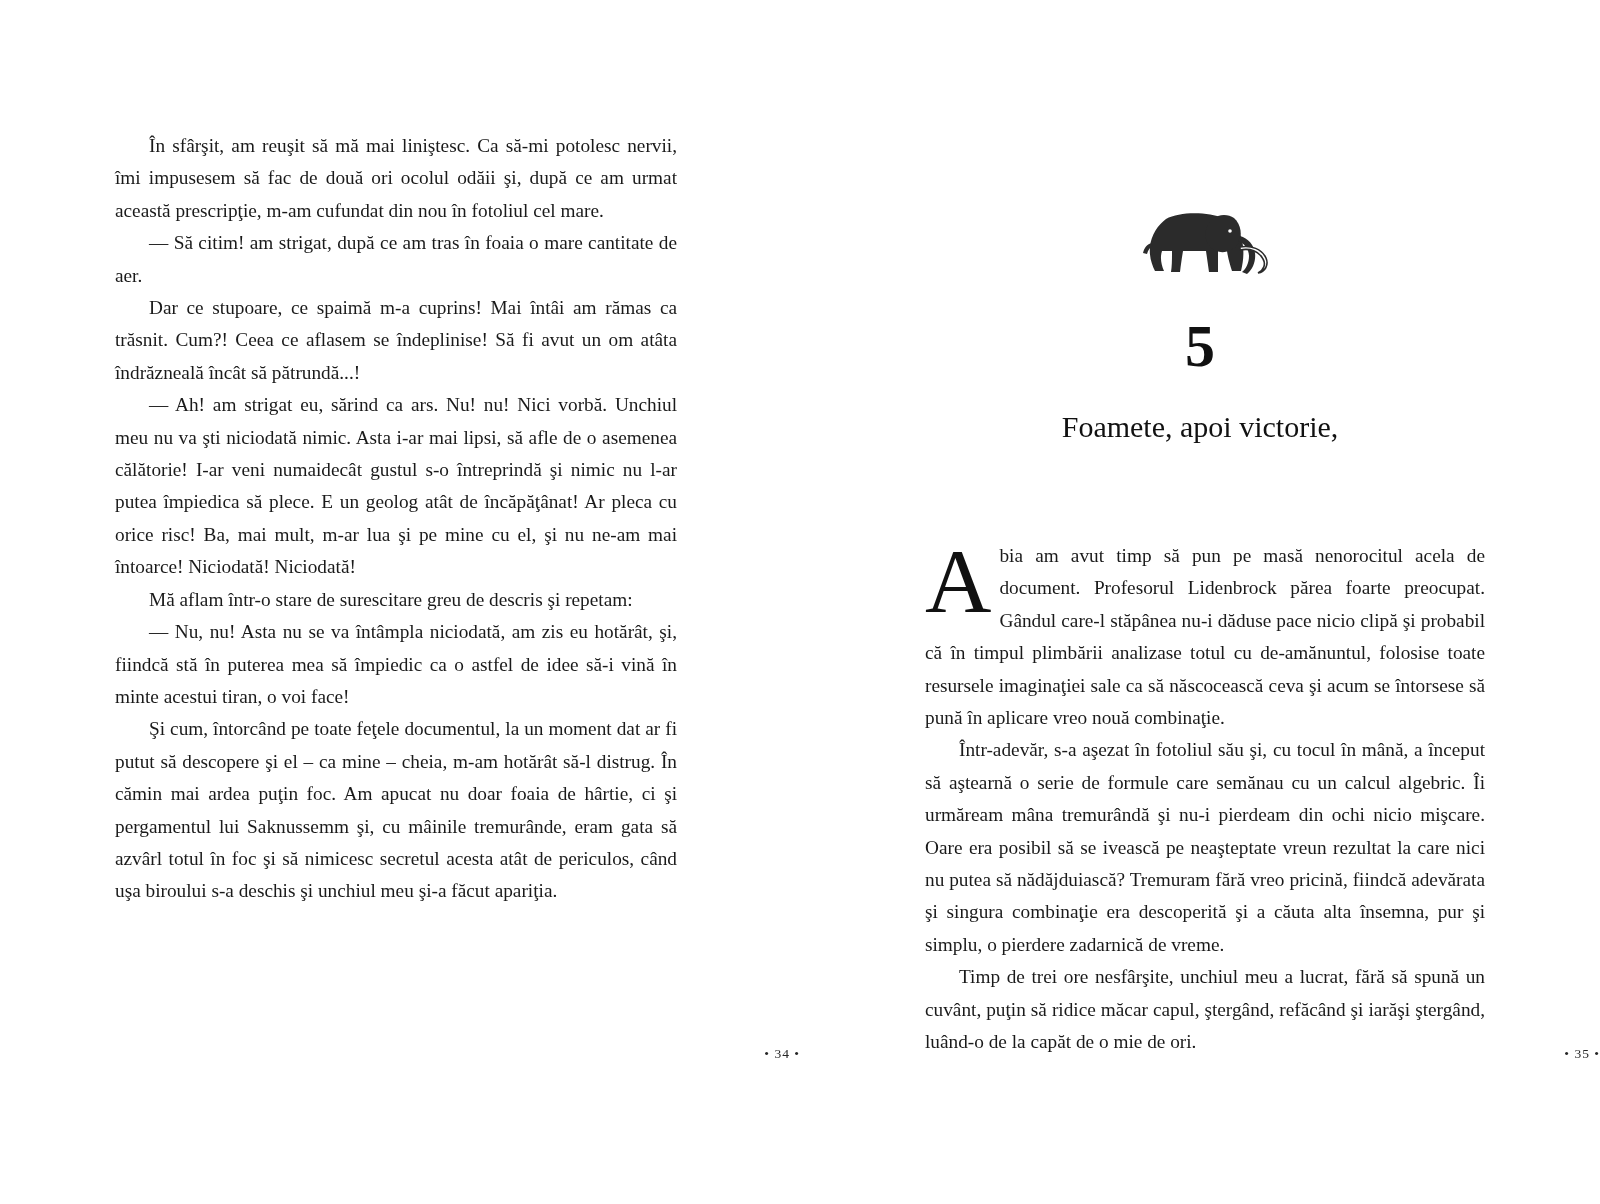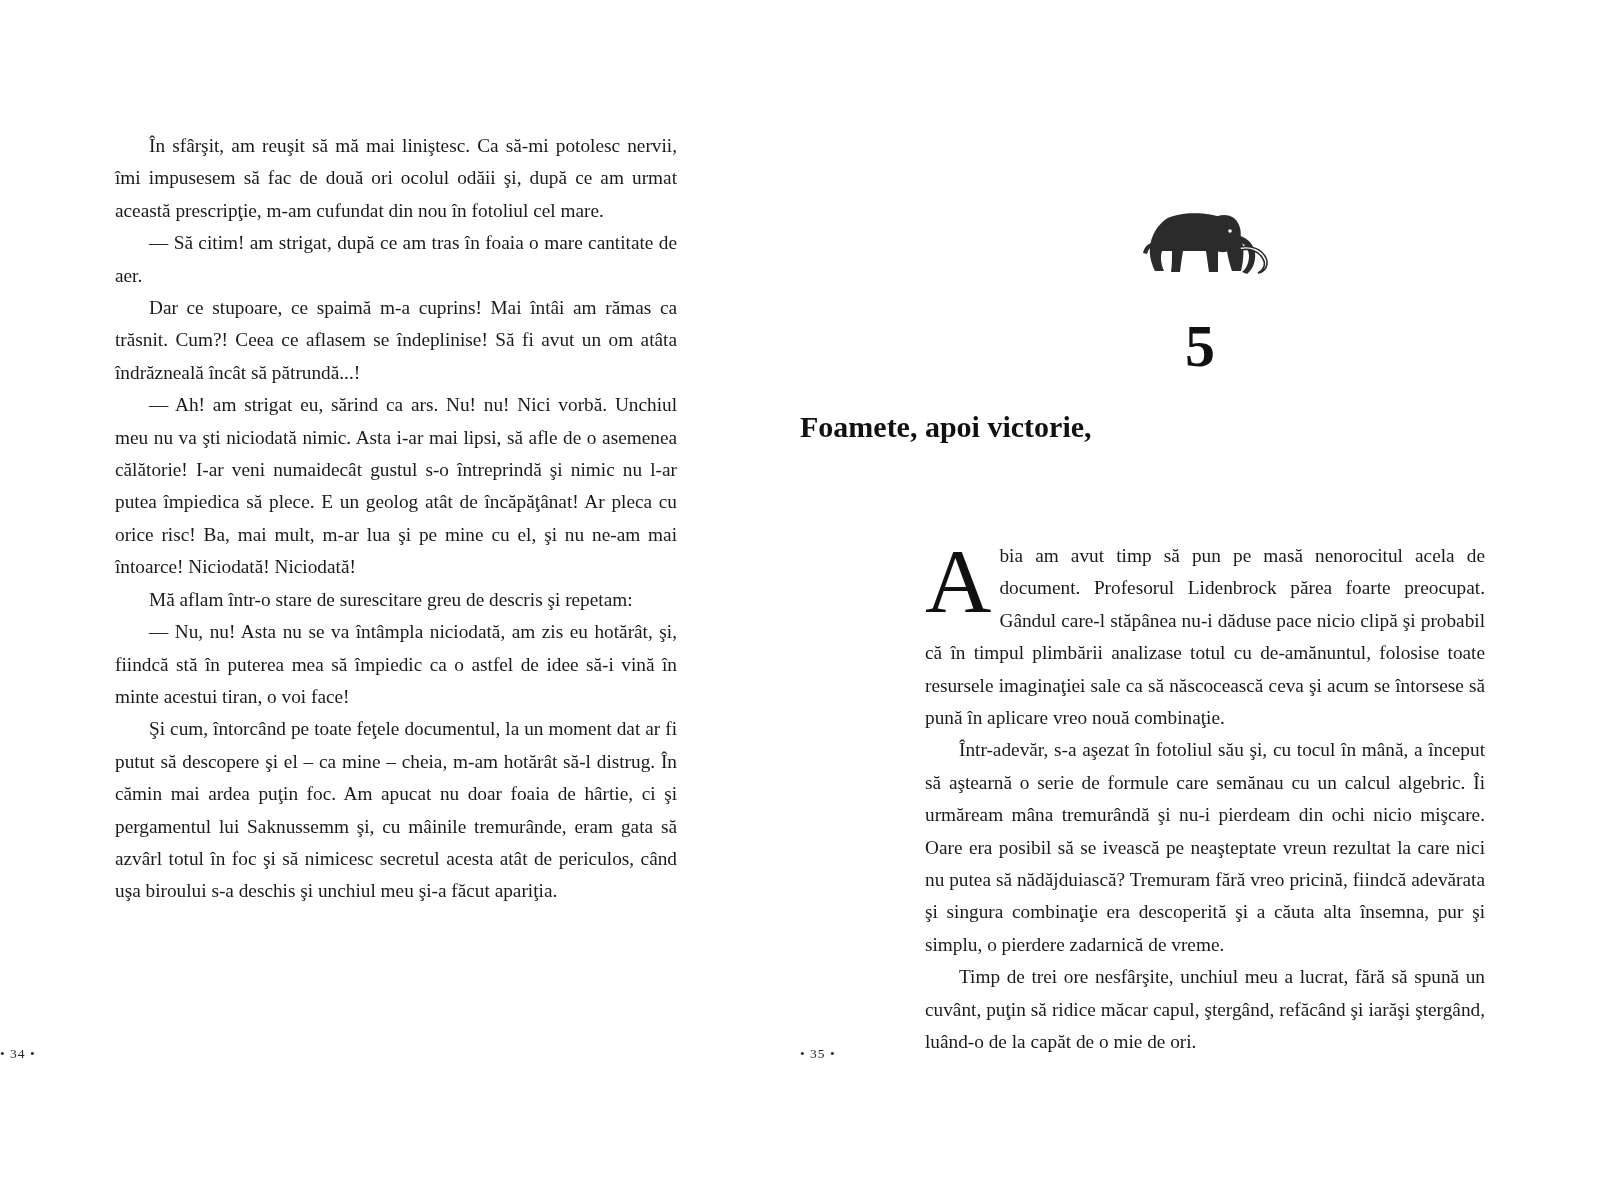--- a/index.html
+++ b/index.html
@@ -47,21 +47,21 @@
     text-indent: 34px;
     hyphens: none;
   }
   p.para.dash {
     text-indent: 34px;
   }
   .folio {
     position: absolute;
     bottom: 78px;
     width: 100%;
-    text-align: left;
+    text-align: right;
     font-size: 13.5px;
     letter-spacing: 1px;
     color: #262626;
     font-family: "Liberation Serif", serif;
   }
   
   .mammoth-wrap {
     position: absolute;
     top: 185px;
     left: 0;
@@ -81,23 +81,23 @@
     font-size: 60px;
     font-weight: 700;
     color: #111;
     letter-spacing: 0;
   }
   .chapter-title {
     position: absolute;
     top: 408px;
     left: 0;
     width: 800px;
-    text-align: left;
+    text-align: center;
     font-family: "Liberation Serif", serif;
-    font-weight: 700;
+    font-weight: 400;
     font-size: 30px;
     line-height: 38px;
     color: #111;
   }
   
   .dropcap-para {
     position: relative;
     font-size: 19.3px;
     line-height: 32.4px;
     text-align: justify;

